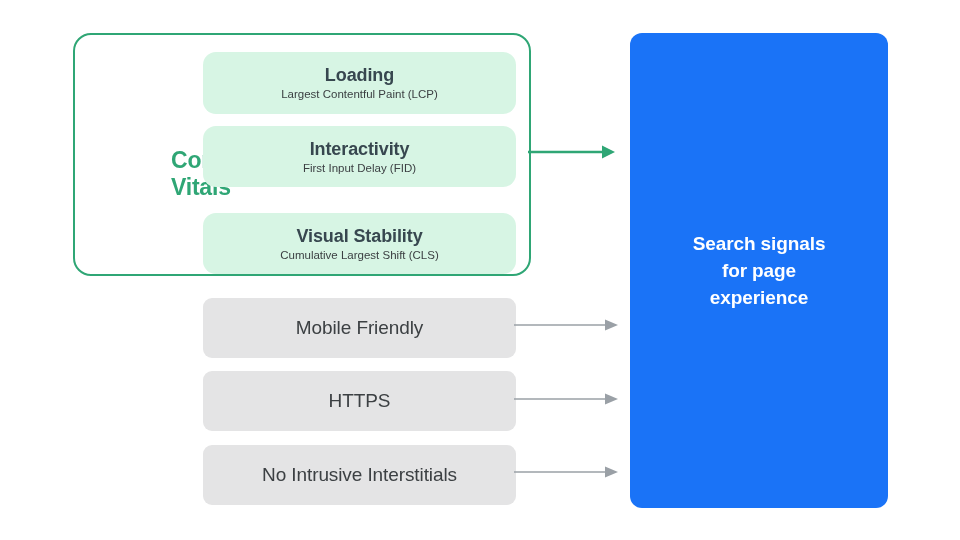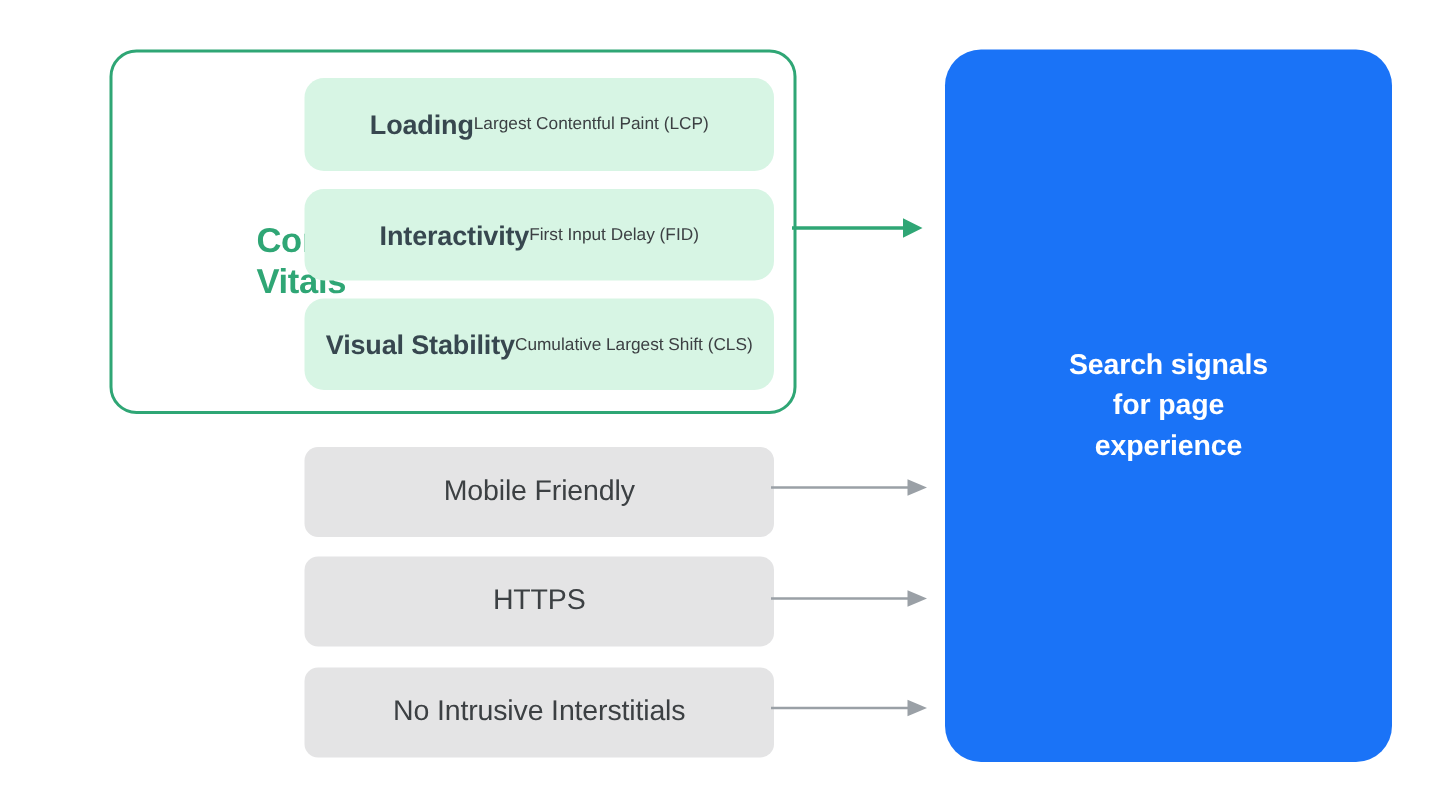--- a/index.html
+++ b/index.html
@@ -46,27 +46,27 @@
   .cwv-label span { display: block; }
 
   
   .metric-card {
     position: absolute;
     left: 203px;
     width: 313px;
     background: #d7f5e4;
     border-radius: 13px;
     display: flex;
-    flex-direction: row;
+    flex-direction: column;
     align-items: center;
     justify-content: center;
   }
   .metric-card.m1 { top: 52px;  height: 62px; }
   .metric-card.m2 { top: 126px; height: 61px; text-align: center; }
-  .metric-card.m3 { top: 199px; height: 61px; }
+  .metric-card.m3 { top: 213px; height: 61px; }
 
   .metric-title {
     font-size: 18px;
     font-weight: bold;
     color: #37474f;
     line-height: 22px;
     letter-spacing: -0.1px;
   }
   .metric-sub {
     font-size: 11.5px;
@@ -97,24 +97,24 @@
     font-weight: normal;
     color: #3c4043;
     letter-spacing: -0.1px;
   }
 
   
   .outcome-panel {
     position: absolute;
     left: 630px;
     top: 33px;
-    width: 298px;
+    width: 258px;
     height: 475px;
     background: #1a73f7;
-    border-radius: 24px;
+    border-radius: 12px;
     display: flex;
     align-items: center;
     justify-content: center;
   }
   .outcome-text {
     font-size: 19px;
     font-weight: bold;
     color: #ffffff;
     text-align: center;
     line-height: 27px;

